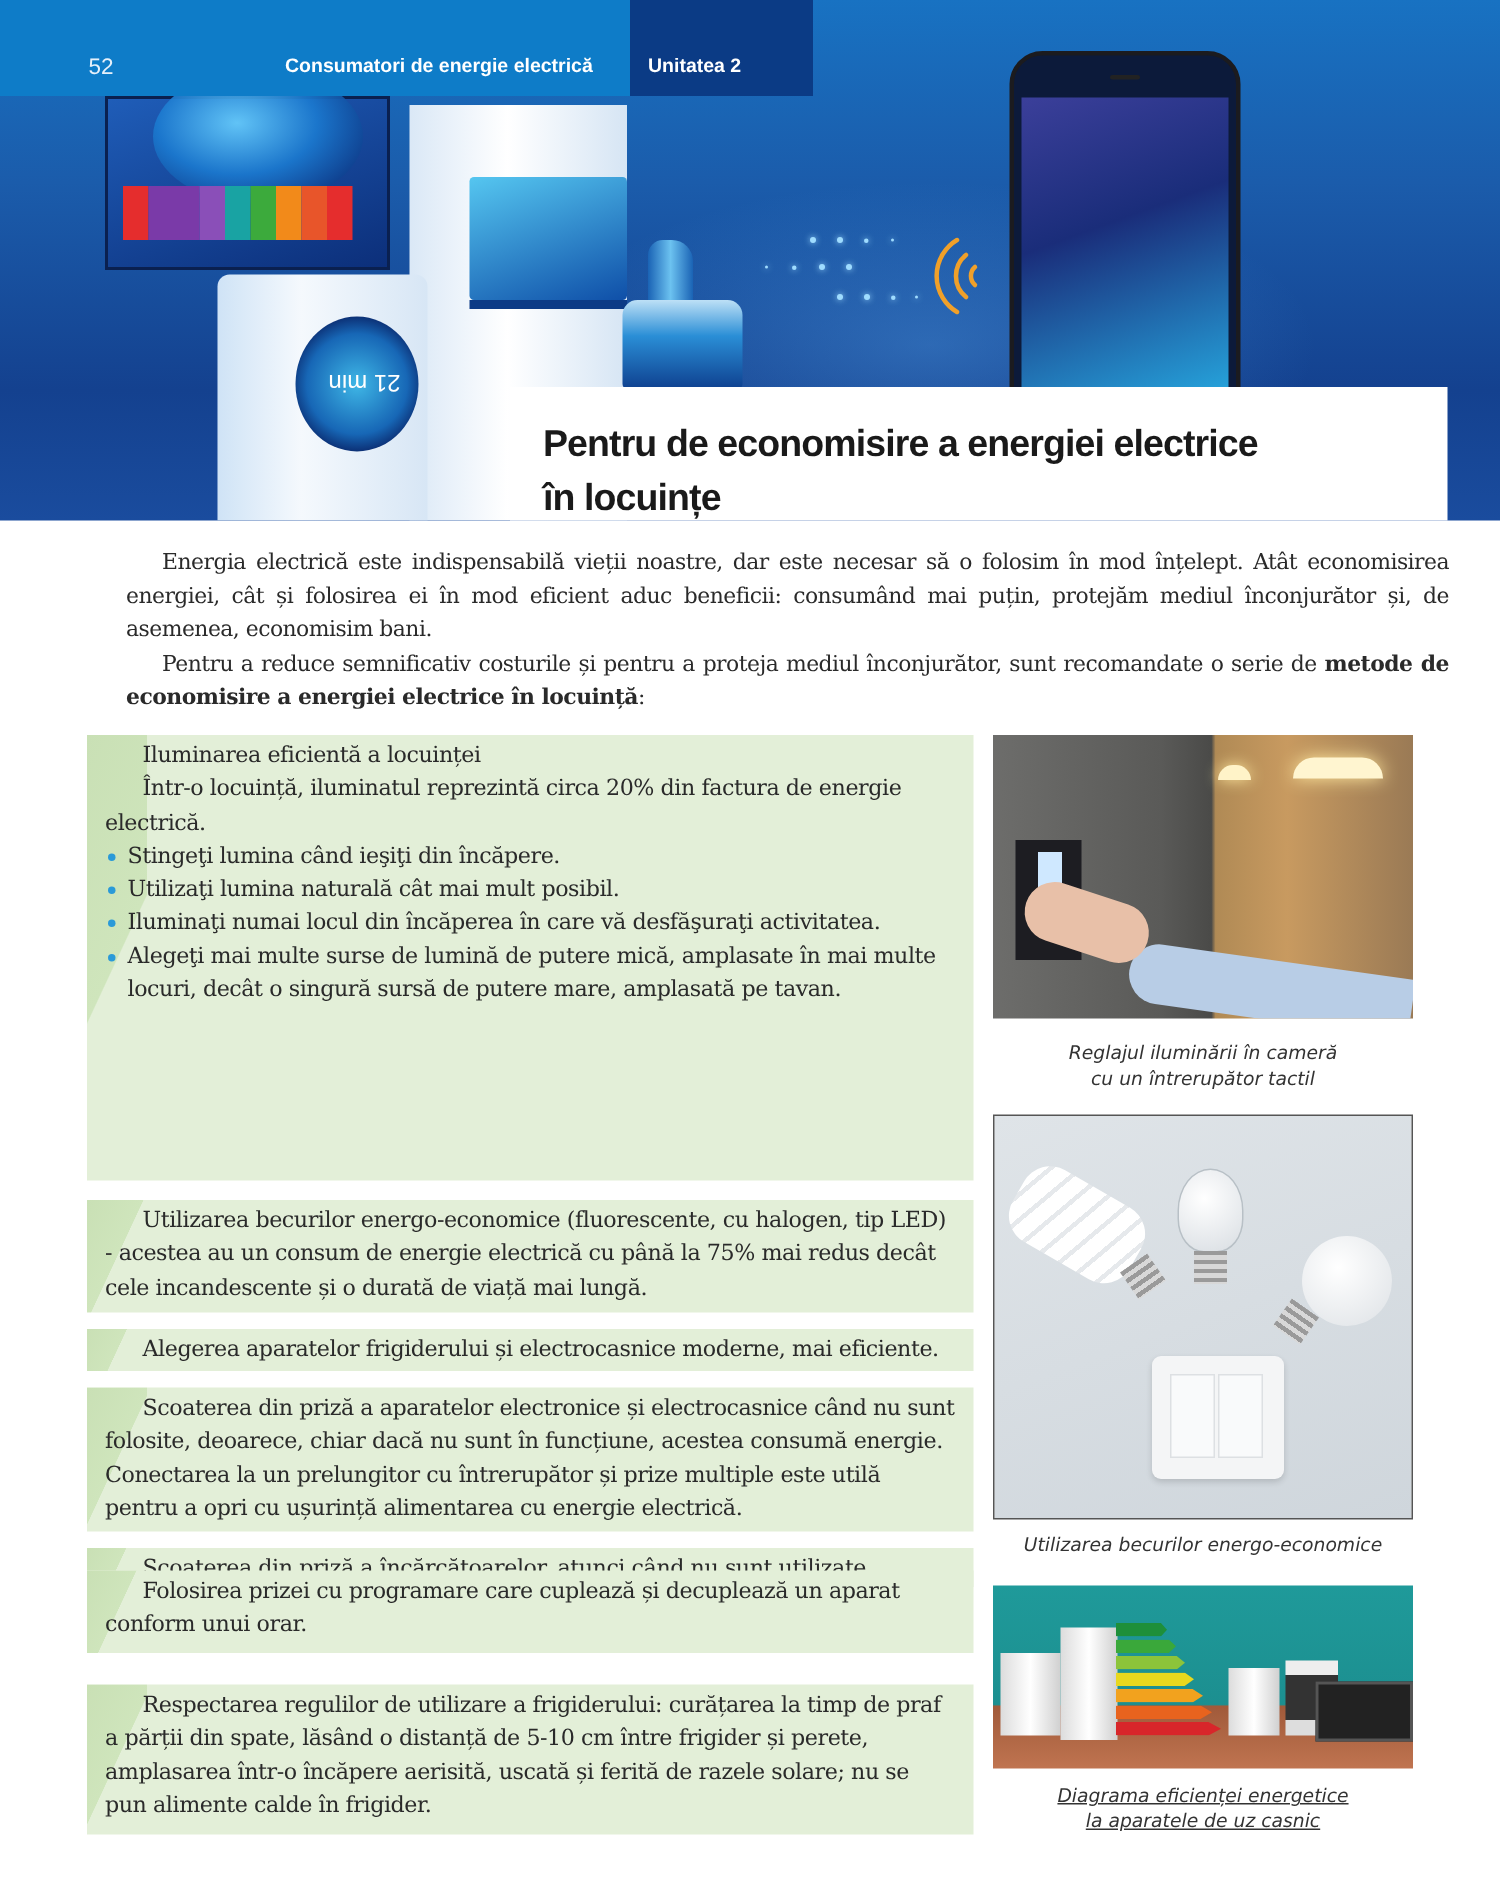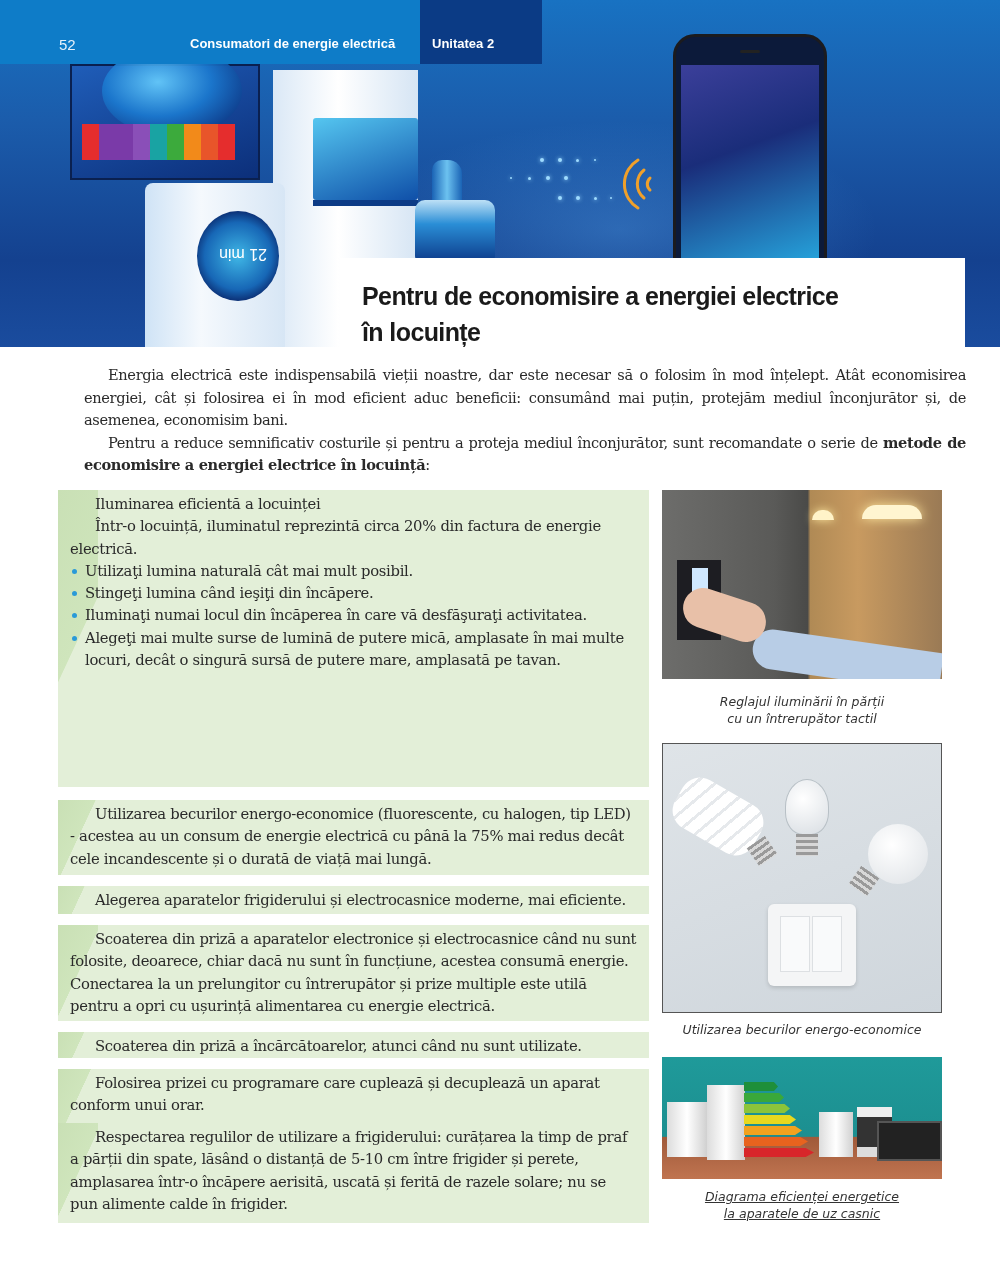--- a/index.html
+++ b/index.html
@@ -220,22 +220,22 @@
   <p>Energia electrică este indispensabilă vieții noastre, dar este necesar să o folosim în mod înțelept. Atât economisirea energiei, cât și folosirea ei în mod eficient aduc beneficii: consumând mai puțin, protejăm mediul înconjurător și, de asemenea, economisim bani.</p>
   <p><span>Pentru a reduce semnificativ costurile și pentru a proteja mediul înconjurător, sunt recomandate o serie de </span><b>metode de economisire a energiei electrice în locuință</b><span>:</span></p>
 </div>
 
 <div class="box" style="top:490px;height:297px;">
   <div class="wedge"></div>
   <div class="content">
     <div class="indent"><b>Iluminarea eficientă a locuinței</b></div>
     <div class="indent">Într-o locuință, iluminatul reprezintă circa 20% din factura de energie electrică.</div>
     <ul>
+      <li>Stingeţi lumina când ieşiţi din încăpere.</li>
       <li>Utilizaţi lumina naturală cât mai mult posibil.</li>
-      <li>Stingeţi lumina când ieşiţi din încăpere.</li>
       <li>Iluminaţi numai locul din încăperea în care vă desfăşuraţi activitatea.</li>
       <li>Alegeţi mai multe surse de lumină de putere mică, amplasate în mai multe locuri, decât o singură sursă de putere mare, amplasată pe tavan.</li>
     </ul>
   </div>
 </div>
 
 <div class="box" style="top:800px;height:75px;">
   <div class="wedge"></div>
   <div class="content indent"><b>Utilizarea becurilor energo-economice</b><span> (fluorescente, cu halogen, tip LED) - acestea au un consum de energie electrică cu până la 75% mai redus decât cele incandescente și o durată de viață mai lungă.</span></div>
 </div>
@@ -248,41 +248,41 @@
 <div class="box" style="top:925px;height:96px;">
   <div class="wedge"></div>
   <div class="content indent"><b>Scoaterea din priză a aparatelor electronice și electrocasnice</b><span> când nu sunt folosite, deoarece, chiar dacă nu sunt în funcțiune, acestea consumă energie. Conectarea la un prelungitor cu întrerupător și prize multiple este utilă pentru a opri cu ușurință alimentarea cu energie electrică.</span></div>
 </div>
 
 <div class="box" style="top:1032px;height:26px;">
   <div class="wedge"></div>
   <div class="content indent"><b>Scoaterea din priză a încărcătoarelor, atunci când nu sunt utilizate.</b></div>
 </div>
 
-<div class="box" style="top:1069px;height:55px;">
+<div class="box" style="top:1047px;height:55px;">
   <div class="wedge"></div>
   <div class="content indent"><b>Folosirea prizei cu programare</b><span> care cuplează și decuplează un aparat conform unui orar.</span></div>
 </div>
 
 <div class="box" style="top:1123px;height:100px;">
   <div class="wedge"></div>
   <div class="content indent"><b>Respectarea regulilor de utilizare a frigiderului:</b><span> curățarea la timp de praf a părții din spate, lăsând o distanță de 5-10 cm între frigider și perete, amplasarea într-o încăpere aerisită, uscată și ferită de razele solare; nu se pun alimente calde în frigider.</span></div>
 </div>
 
 <div class="photo photo1">
   <div class="lamp1"></div>
   <div class="lamp2"></div>
   <div class="panel">
       <i></i>
     </div>
   <div class="arm"></div>
   <div class="hand"></div>
 </div>
 <div class="caption" style="top:693px;">
-  <div>Reglajul iluminării în părții</div>
+  <div>Reglajul iluminării în cameră</div>
   <div>cu un întrerupător tactil</div>
 </div>
 
 <div class="photo photo2">
   <div class="cfl"></div>
   <div class="base" style="left:88px;top:96px;transform:rotate(-35deg);"></div>
   <div class="bulb"></div>
   <div class="base" style="left:133px;top:90px;"></div>
   <div class="led"></div>
   <div class="base" style="left:190px;top:126px;transform:rotate(35deg);"></div>

